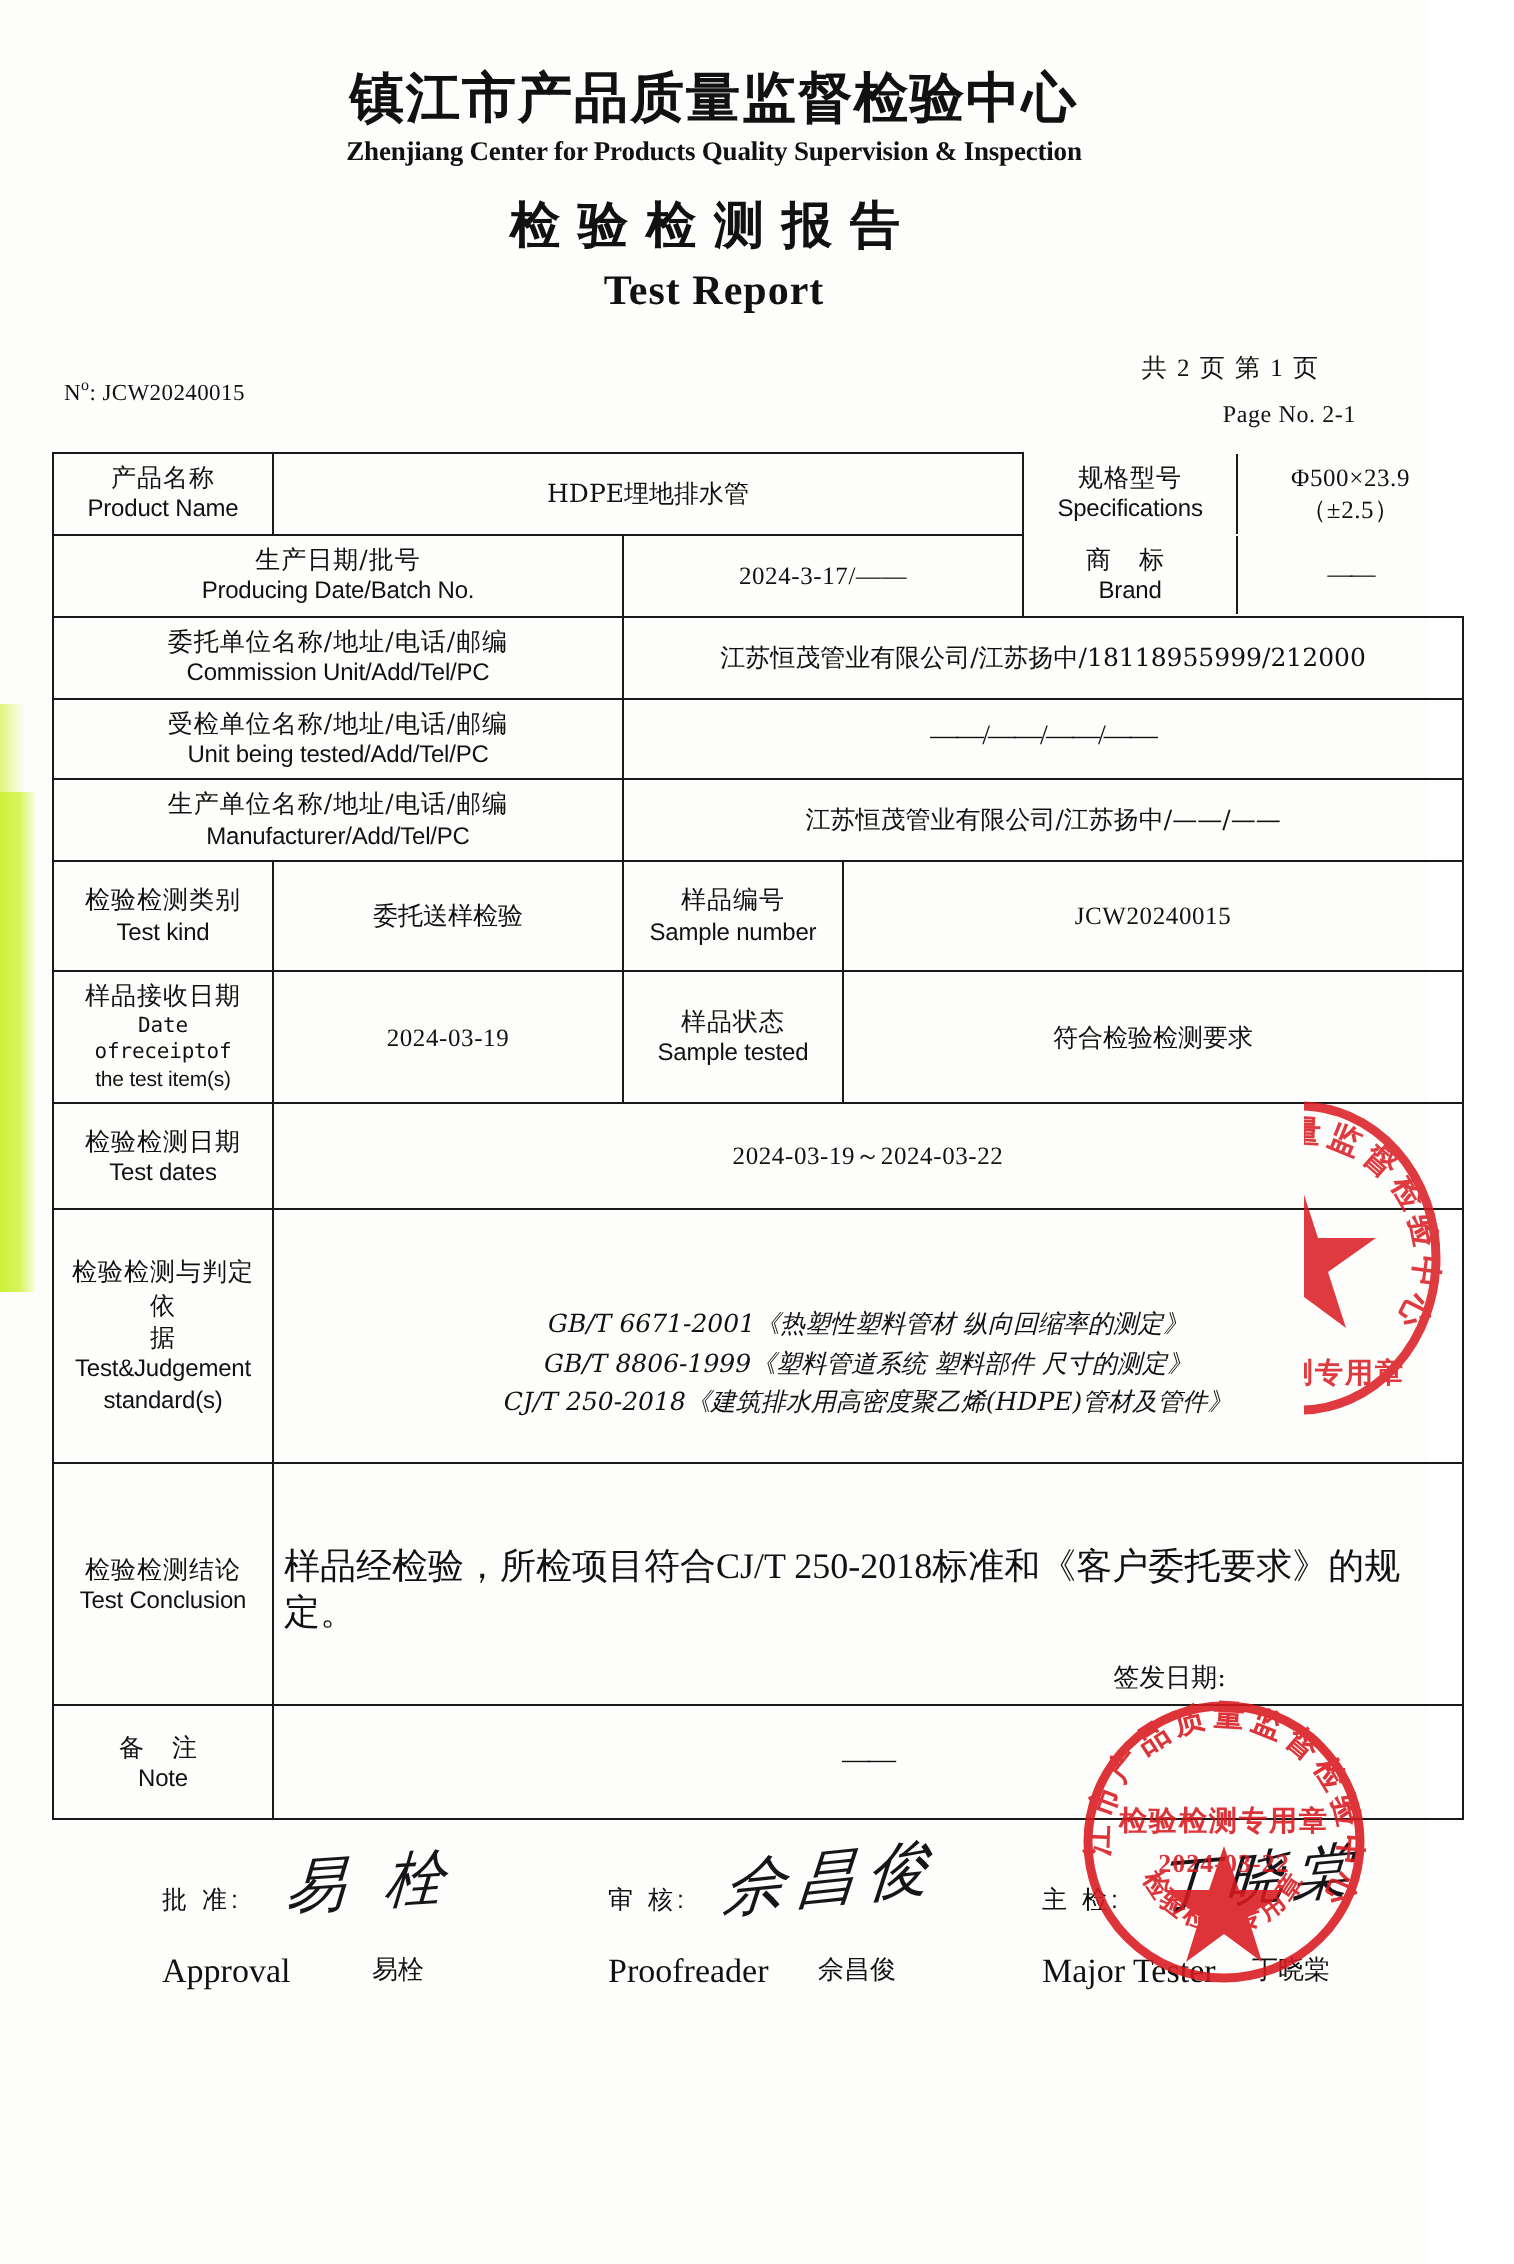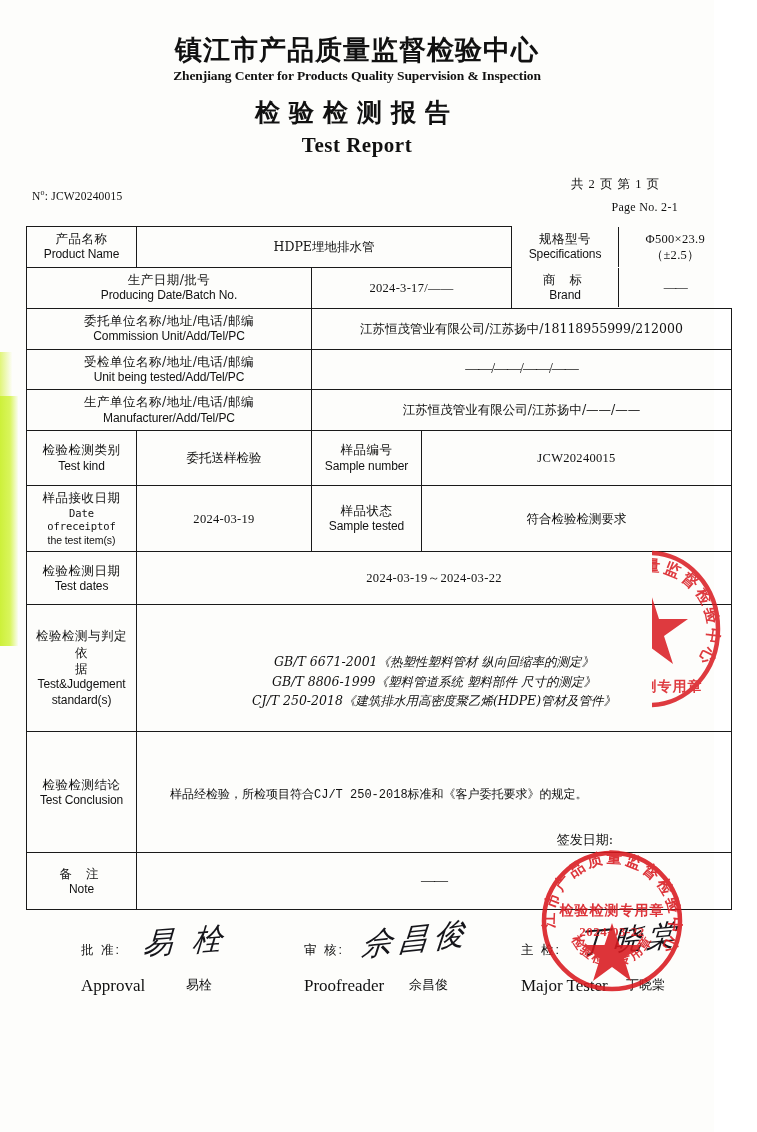--- a/index.html
+++ b/index.html
@@ -166,25 +166,24 @@
     padding-top: 26px;
     font-style: italic;
   }
   .std-list div { white-space: nowrap; }
 
   .concl-cell {
     position: relative;
     height: 100px;
   }
   .concl-text {
-    font-size: 12px;
-    font-family: Liberation Mono, monospace;
+    font-size: 18px;
+    font-family: Liberation Serif, serif;
     text-align: left;
     padding-top: 6px;
-    margin-left: 28px;
   }
   .issue-date {
     position: absolute;
     right: 118px;
     bottom: 4px;
     font-size: 13px;
     font-family: "DejaVu Serif", "Liberation Serif", serif;
   }
 
   .dash {

